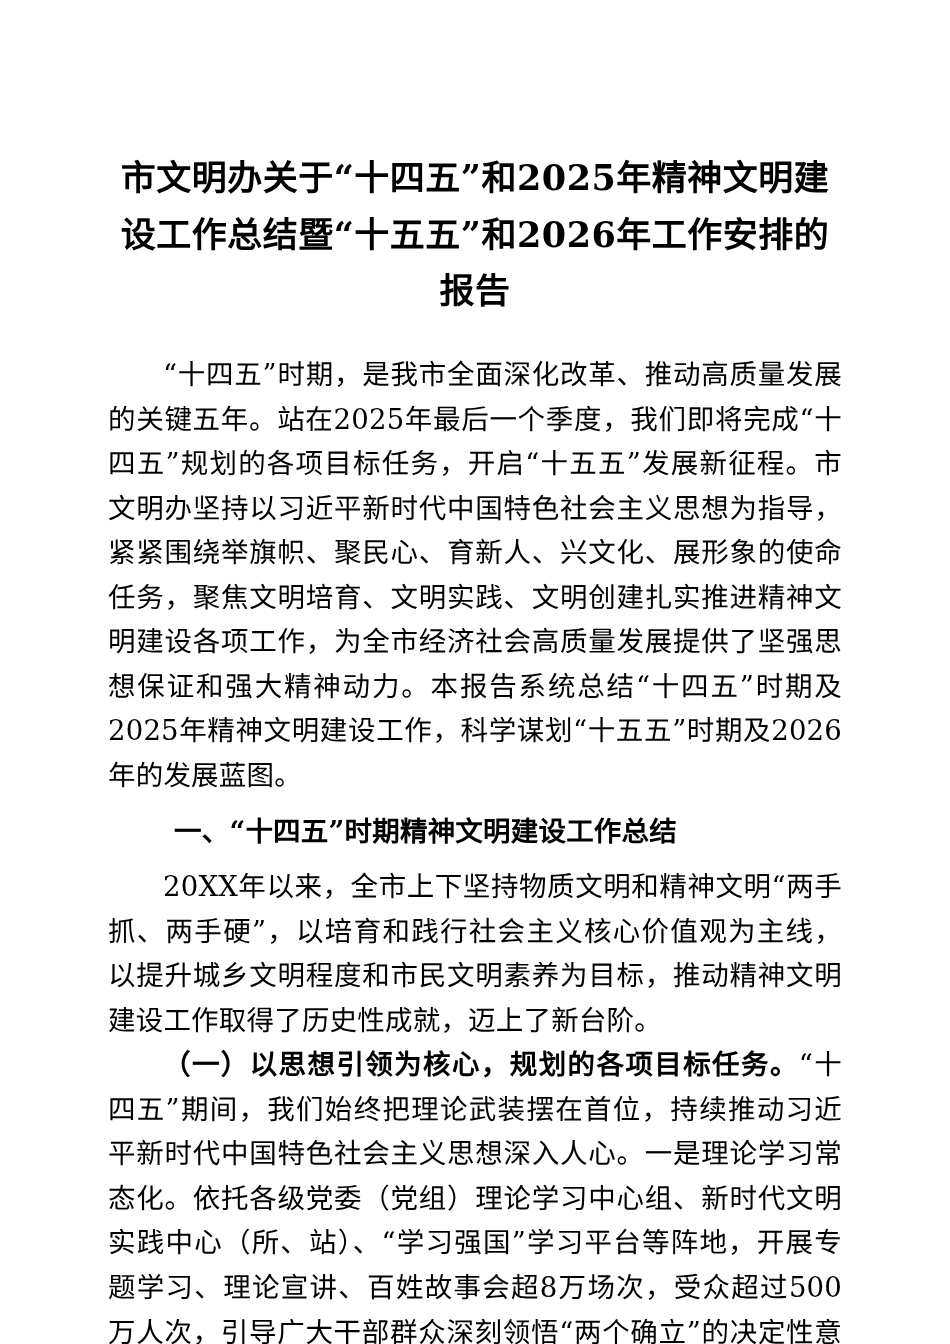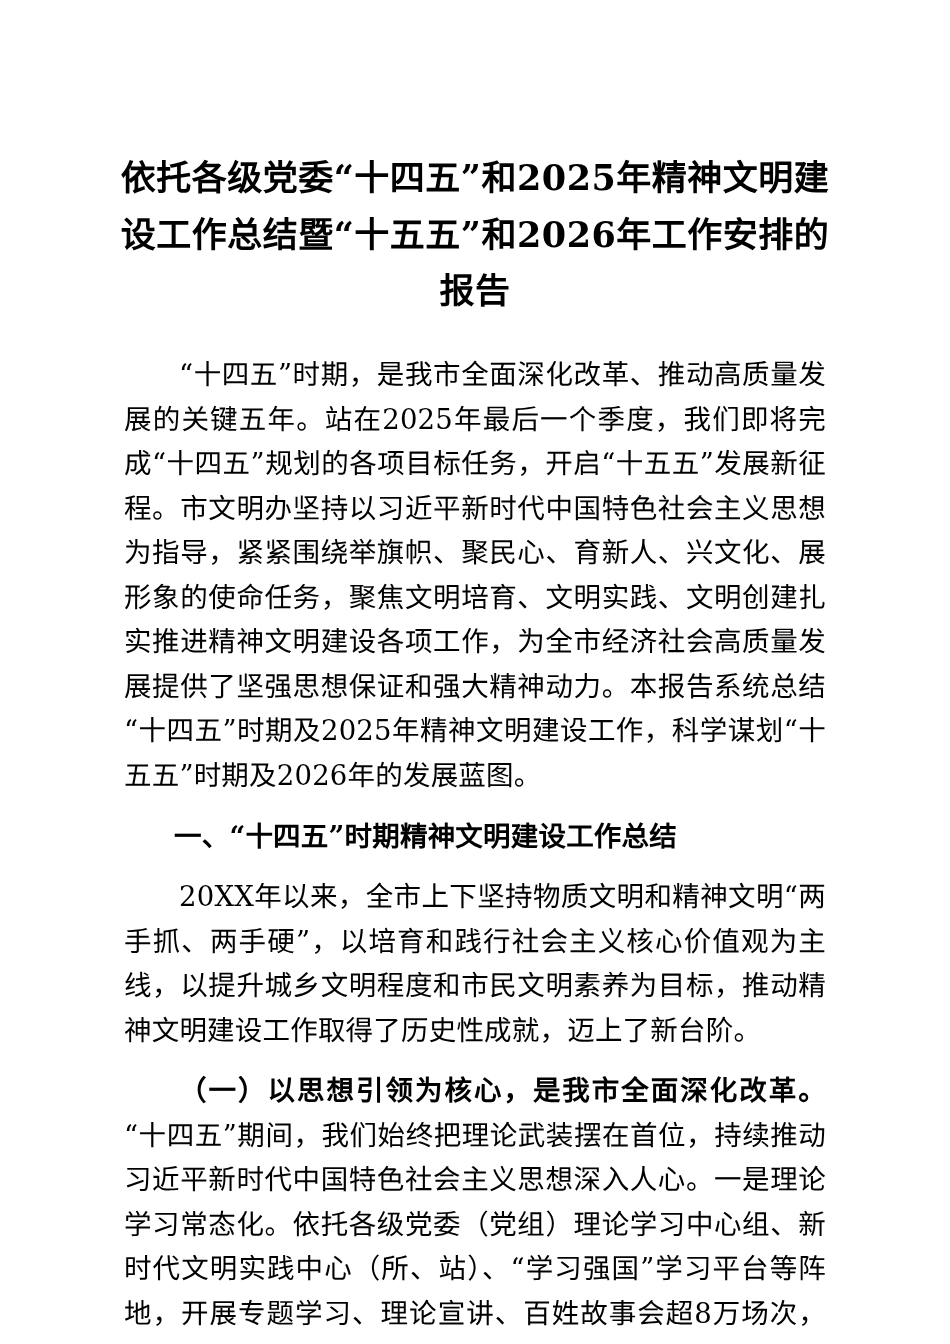--- a/index.html
+++ b/index.html
@@ -28,21 +28,21 @@
     text-align: center;
     letter-spacing: 0.5px;
     margin: 0 0 32px 0;
     font-family: "DejaVu Serif", "Liberation Serif", serif;
   }
   .para {
     font-size: 27.5px;
     line-height: 1.62;
     text-align: justify;
     text-justify: inter-ideograph;
-    margin: 16px;
+    margin: 0;
     letter-spacing: 0.2px;
     font-family: "DejaVu Serif", "Liberation Serif", serif;
   }
   .para.indent {
     text-indent: 2em;
   }
   .heading {
     font-size: 27.5px;
     line-height: 1.62;
     font-weight: bold;
@@ -52,23 +52,23 @@
   }
   .sub-lead {
     font-weight: bold;
   }
 </style>
 </head>
 <body>
 
 <div class="page">
 
-  <h1 class="doc-title">依托各级党委“十四五”和2025年精神文明建设工作总结暨“十五五”和2026年工作安排的报告</h1>
+  <h1 class="doc-title">市文明办关于“十四五”和2025年精神文明建设工作总结暨“十五五”和2026年工作安排的报告</h1>
 
   <p class="para indent">“十四五”时期，是我市全面深化改革、推动高质量发展的关键五年。站在2025年最后一个季度，我们即将完成“十四五”规划的各项目标任务，开启“十五五”发展新征程。市文明办坚持以习近平新时代中国特色社会主义思想为指导，紧紧围绕举旗帜、聚民心、育新人、兴文化、展形象的使命任务，聚焦文明培育、文明实践、文明创建扎实推进精神文明建设各项工作，为全市经济社会高质量发展提供了坚强思想保证和强大精神动力。本报告系统总结“十四五”时期及2025年精神文明建设工作，科学谋划“十五五”时期及2026年的发展蓝图。</p>
 
   <p class="heading">一、“十四五”时期精神文明建设工作总结</p>
 
   <p class="para indent">20XX年以来，全市上下坚持物质文明和精神文明“两手抓、两手硬”，以培育和践行社会主义核心价值观为主线，以提升城乡文明程度和市民文明素养为目标，推动精神文明建设工作取得了历史性成就，迈上了新台阶。</p>
 
-  <p class="para indent"><span class="sub-lead">（一）以思想引领为核心，是我市全面深化改革。</span><span>“十四五”期间，我们始终把理论武装摆在首位，持续推动习近平新时代中国特色社会主义思想深入人心。一是理论学习常态化。依托各级党委（党组）理论学习中心组、新时代文明实践中心（所、站）、“学习强国”学习平台等阵地，开展专题学习、理论宣讲、百姓故事会超8万场次，受众超过500万人次，引导广大干部群众深刻领悟“两个确立”的决定性意义，增强“四个意识”、坚定“四个自信”、做到“两个维护”。二是价值引领具象化。深入实</span></p>
+  <p class="para indent"><span class="sub-lead">（一）以思想引领为核心，规划的各项目标任务。</span><span>“十四五”期间，我们始终把理论武装摆在首位，持续推动习近平新时代中国特色社会主义思想深入人心。一是理论学习常态化。依托各级党委（党组）理论学习中心组、新时代文明实践中心（所、站）、“学习强国”学习平台等阵地，开展专题学习、理论宣讲、百姓故事会超8万场次，受众超过500万人次，引导广大干部群众深刻领悟“两个确立”的决定性意义，增强“四个意识”、坚定“四个自信”、做到“两个维护”。二是价值引领具象化。深入实</span></p>
 
 </div>
 
 </body></html>

